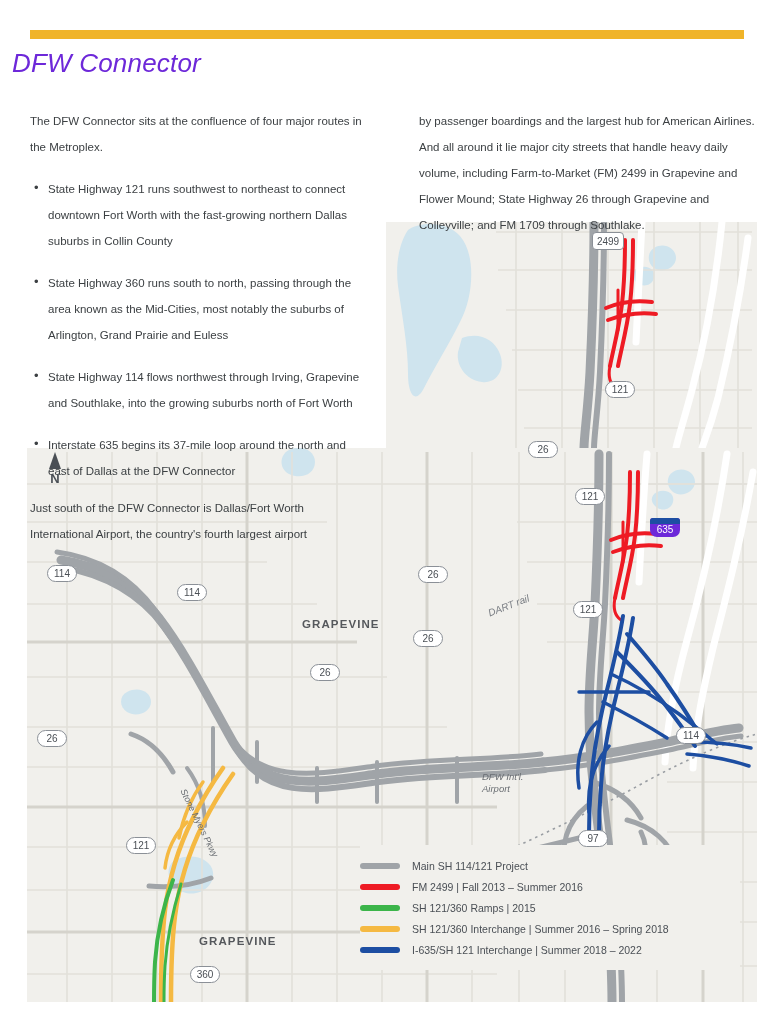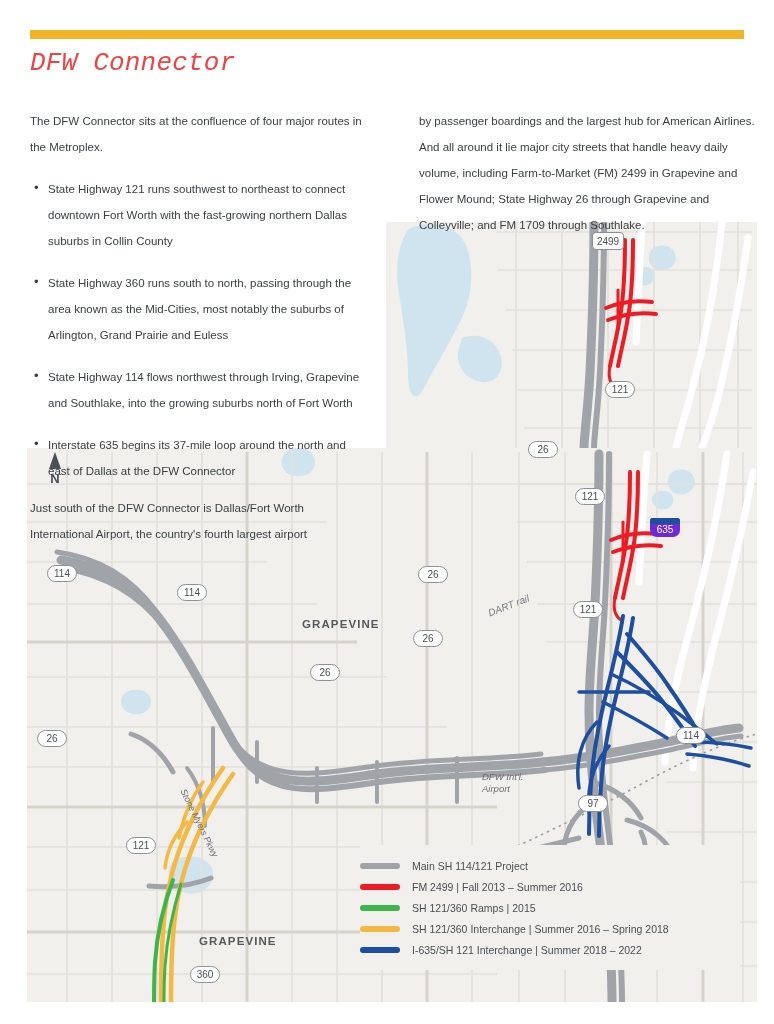--- a/index.html
+++ b/index.html
@@ -26,26 +26,26 @@
     left: 30px;
     top: 30px;
     width: 714px;
     height: 9px;
     background: #f0b429;
   }
 
   
   .page-title {
     position: absolute;
-    left: 30px;
+    left: 12px;
     top: 48px;
     font-size: 26px;
     font-style: italic;
-    color: #ef4444;
-    font-family: Liberation Mono, monospace;
+    color: #6d28d9;
+    font-family: Liberation Sans, sans-serif;
     letter-spacing: 0.2px;
   }
 
   
   .text-col {
     position: absolute;
     font-size: 11.5px;
     line-height: 26px;
     color: #3c4043;
   }
@@ -554,21 +554,21 @@
   </div>
   <div class="marker" style="left:310px; top:664px;">
     <span>26</span>
   </div>
   <div class="marker" style="left:37px; top:730px;">
     <span>26</span>
   </div>
   <div class="marker" style="left:676px; top:727px;">
     <span>114</span>
   </div>
-  <div class="marker" style="left:578px; top:795px;">
+  <div class="marker" style="left:578px; top:830px;">
     <span>97</span>
   </div>
   <div class="marker" style="left:126px; top:837px;">
     <span>121</span>
   </div>
   <div class="marker" style="left:190px; top:966px;">
     <span>360</span>
   </div>
 
 </div>

